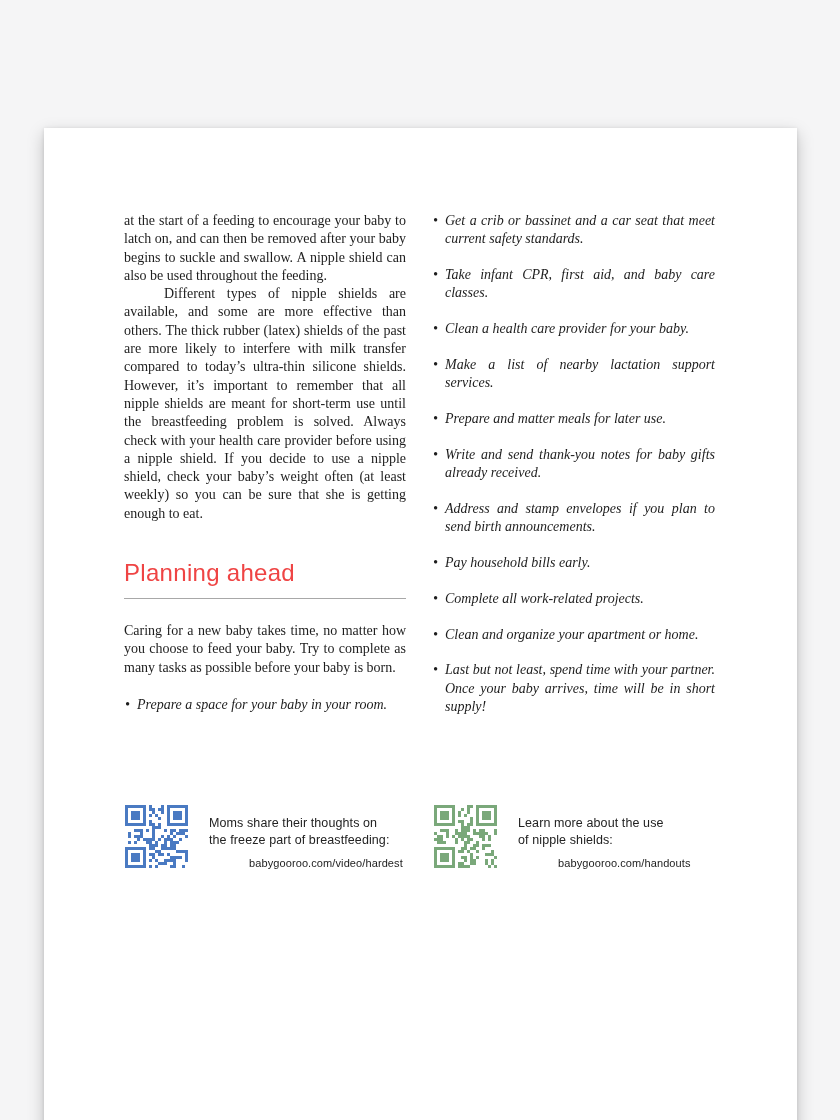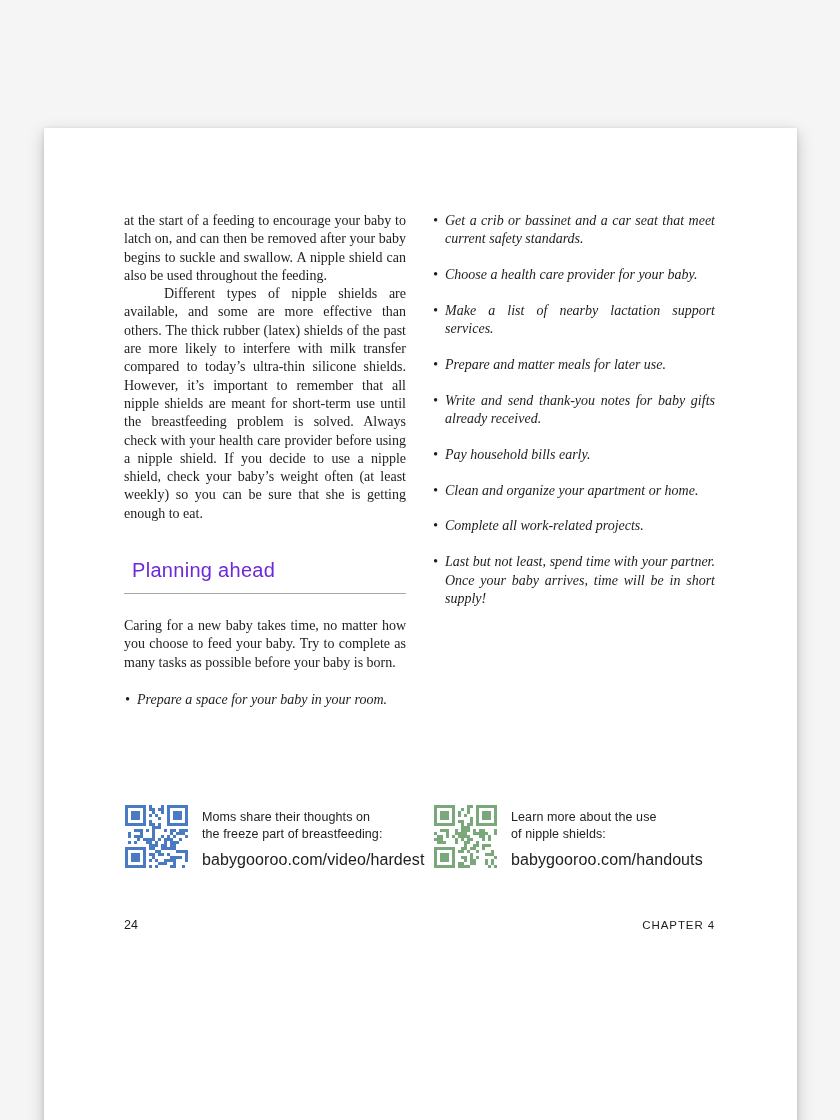--- a/index.html
+++ b/index.html
@@ -21,48 +21,48 @@
   .col-left{width:282px;}
   .col-right{width:283px;}
   .body{
     font-family:"Liberation Serif",serif;
     font-size:14px;line-height:18.3px;color:#1d1d1d;
     text-align:justify;margin:0;
   }
   .para-indent{text-indent:40px;}
   .heading{
     font-family:"Liberation Sans",sans-serif;
-    font-weight:400;font-size:20px;letter-spacing:.3px;
-    color:#6d28d9;margin:36px 0 0 8px;
+    font-weight:400;font-size:24px;letter-spacing:.3px;
+    color:#ef4444;margin:36px 0 0 0;
   }
   .rule{height:1px;background:#a8a8a8;margin-top:11px;}
   .intro{margin-top:23px;}
   ul.bullets{list-style:none;margin:0;padding:0;}
   ul.bullets li{
     position:relative;padding-left:13px;margin:0 0 17.5px 0;font-style:italic;
   }
   ul.bullets li::before{
     content:"\2022";position:absolute;left:1px;top:0;
     font-family:"Liberation Serif",serif;color:#1d1d1d;
   }
   .col-left ul.bullets{margin-top:19px;}
   .qr-row{
     position:absolute;left:80px;top:676px;width:591px;
     display:flex;gap:26px;
   }
-  .qr-block{width:283px;display:flex;gap:13px;align-items:flex-end;}
+  .qr-block{width:283px;display:flex;gap:20px;align-items:flex-end;}
   .qr-block:last-child{width:282px;}
   .qr{width:65px;height:65px;flex:0 0 65px;}
   .qr svg{display:block;margin:1px;}
   .qr-text{padding-top:5px;}
   .cap{
     font-size:12.5px;line-height:17px;color:#222222;letter-spacing:.1px;
   }
   .url{
-    font-size:16px;color:#1c1c1c;margin-top:8px;letter-spacing:.1px;
+    font-size:11px;color:#1c1c1c;margin-top:8px;letter-spacing:.1px;margin-left:40px;
   }
   .footer{
     position:absolute;left:80px;top:790px;width:591px;
     display:flex;justify-content:space-between;align-items:baseline;
   }
   .page-num{font-size:12.5px;color:#1c1c1c;}
   .chapter{font-size:11.5px;letter-spacing:.9px;color:#1c1c1c;}
 </style>
 </head>
 <body>
@@ -78,27 +78,29 @@
       <div class="rule"></div>
       <p class="body intro">Caring for a new baby takes time, no matter how you choose to feed your baby. Try to complete as many tasks as possible before your baby is born.</p>
       <ul class="bullets">
         <li class="body">Prepare a space for your baby in your room.</li>
       </ul>
     </div>
 
     <div class="col-right">
       <ul class="bullets">
         <li class="body">Get a crib or bassinet and a car seat that meet current safety standards.</li>
-        <li class="body">Choose a health care provider for your baby.</li>
+        <li class="body">Take infant CPR, first aid, and baby care classes.</li>
+        <li class="body">Clean a health care provider for your baby.</li>
         <li class="body">Make a list of nearby lactation support services.</li>
         <li class="body">Prepare and matter meals for later use.</li>
         <li class="body">Write and send thank-you notes for baby gifts already received.</li>
+        <li class="body">Address and stamp envelopes if you plan to send birth announcements.</li>
         <li class="body">Pay household bills early.</li>
+        <li class="body">Complete all work-related projects.</li>
         <li class="body">Clean and organize your apartment or home.</li>
-        <li class="body">Complete all work-related projects.</li>
         <li class="body">Last but not least, spend time with your partner. Once your baby arrives, time will be in short supply!</li>
       </ul>
     </div>
 
   </div>
 
   <div class="qr-row">
 
     <div class="qr-block">
       <div class="qr">
@@ -539,18 +541,14 @@
         </div>
       <div class="qr-text">
         <div class="cap">Learn more about the use</div>
         <div class="cap">of nipple shields:</div>
         <div class="url">babygooroo.com/handouts</div>
       </div>
     </div>
 
   </div>
 
-  <div class="footer">
-    <div class="page-num">24</div>
-    <div class="chapter">CHAPTER 4</div>
-  </div>
 
 </div>
 
 </body></html>

